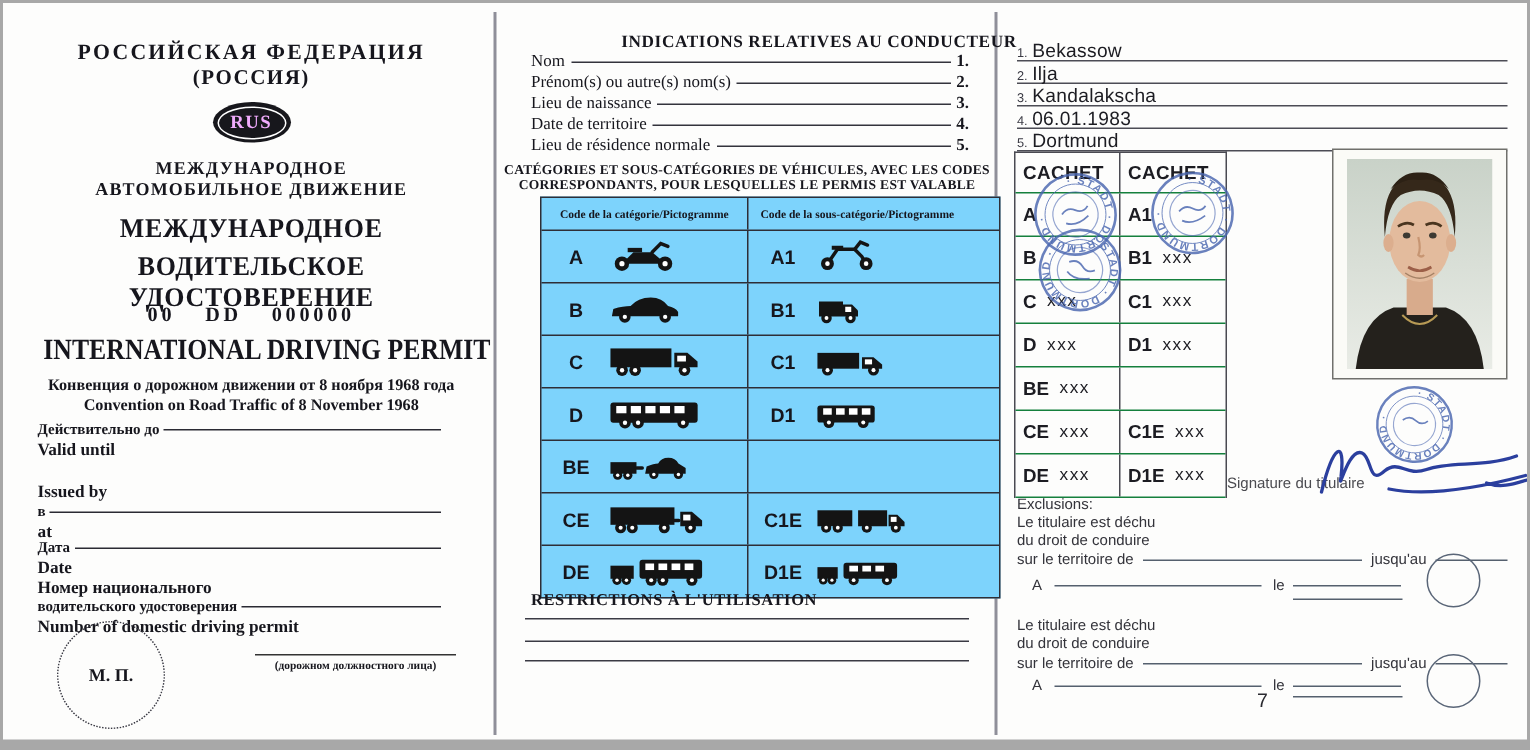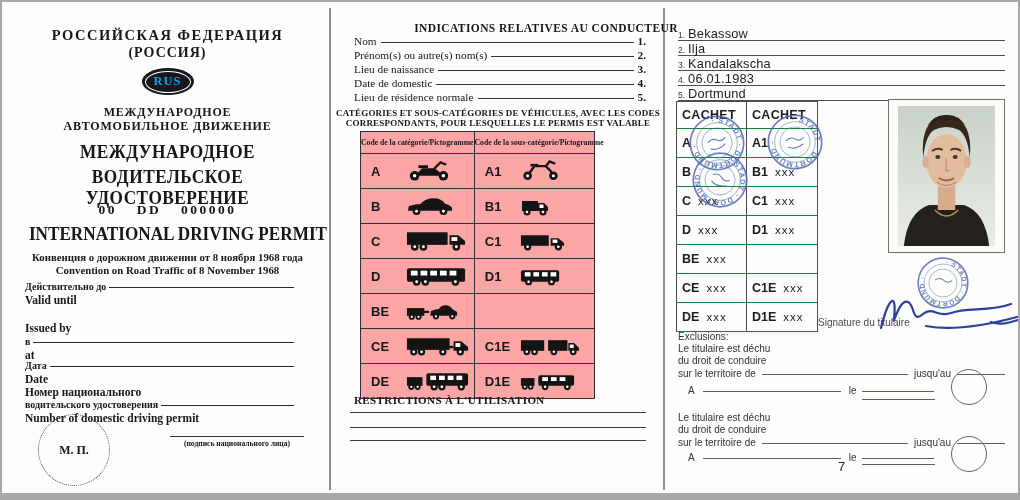--- a/index.html
+++ b/index.html
@@ -8,21 +8,21 @@
   .outer-frame{position:absolute;inset:0;border:2px solid #a8a8a8;border-bottom-width:7px;
        box-sizing:border-box;pointer-events:none;z-index:50;}
   .fold{position:absolute;top:8px;bottom:10px;width:2px;background:#8f8f99;}
   .page{position:absolute;top:0;bottom:0;}
   .abs{position:absolute;}
   .ctr{width:100%;text-align:center;}
   
   #page-left{left:10px;width:315px;}
   .lp-h1{font-weight:bold;font-size:14.5px;letter-spacing:1.5px;}
   .lp-h2{font-weight:bold;font-size:14px;letter-spacing:1px;}
-  .rus-oval{left:50%;transform:translateX(-50%);background:#17171c;color:#0ea5e9;border-radius:50%;
+  .rus-oval{left:50%;transform:translateX(-50%);background:#17171c;color:#f0abfc;border-radius:50%;
        width:52px;height:27px;display:flex;align-items:center;justify-content:center;}
   .rus-oval .inner{border:1.3px solid #fff;border-radius:50%;width:44px;height:20px;display:flex;
        align-items:center;justify-content:center;font-weight:bold;font-size:12.5px;letter-spacing:1px;}
   .lp-m{font-weight:bold;font-size:12px;letter-spacing:.8px;}
   .lp-big{font-weight:bold;font-size:18px;letter-spacing:.5px;transform:scaleX(.96);}
   .lp-serial{font-weight:bold;font-size:13.5px;letter-spacing:2.5px;word-spacing:14px;}
   .lp-eng{font-weight:bold;font-size:19.5px;transform:scaleX(.88);white-space:nowrap;}
   .lp-conv{font-weight:bold;font-size:10.8px;}
   .lrow{left:15px;right:31px;display:flex;align-items:baseline;font-size:10px;font-weight:bold;}
   .lline{flex:1;border-bottom:1.2px solid #2a2a33;margin-left:3px;transform:translateY(-2px);}
@@ -31,21 +31,21 @@
        display:flex;align-items:center;justify-content:center;font-weight:bold;font-size:12px;}
   .off-sig-line{left:160px;top:436px;width:134px;border-top:1.1px solid #333;}
   .off-sig-cap{left:148px;top:439px;width:158px;text-align:center;font-size:7.6px;font-weight:bold;}
   
   #page-mid{left:332px;width:332px;}
   .mp-title{top:22px;font-weight:bold;font-size:11.5px;letter-spacing:.4px;margin-left:48px;}
   .mrow{left:22px;right:18px;display:flex;align-items:baseline;font-size:11.3px;}
   .mline{flex:1;border-bottom:1px solid #33333c;margin:0 4px;transform:translateY(-2px);}
   .mnum{font-size:11.3px;font-weight:bold;}
   .mp-cap{font-weight:bold;font-size:9px;letter-spacing:.2px;}
-  .vtable{left:28px;top:131px;width:235px;border:1.4px solid #2e2e36;box-sizing:border-box;background:#fca5a5;}
+  .vtable{left:28px;top:131px;width:307px;border:1.4px solid #2e2e36;box-sizing:border-box;background:#7dd3fc;text-align:center;}
   .vhead{display:flex;height:21px;border-bottom:1px solid #2e2e36;}
   .vhead .vc{display:flex;align-items:center;justify-content:center;font-weight:bold;font-size:7.7px;white-space:nowrap;}
   .vrow{display:flex;height:34px;border-bottom:1px solid #2e2e36;}
   .vrow:last-child{border-bottom:none;}
   .vc{box-sizing:border-box;}
   .vc1{width:138px;border-right:1px solid #2e2e36;}
   .vc2{width:145px;}
   .vrow .vc{display:flex;align-items:center;padding-left:10px;gap:9px;}
   .vcode{font-family:"Liberation Sans",sans-serif;font-weight:bold;font-size:13px;min-width:26px;}
   .veh{flex:none;}
@@ -129,21 +129,21 @@
   <div class="abs lrow" style="top:399px">
     <span>водительского удостоверения</span>
     <span class="lline"></span>
   </div>
   <div class="abs len" style="top:412px">Number of domestic driving permit</div>
 
   <div class="abs mp-circle">
     <span>М. П.</span>
   </div>
   <div class="abs off-sig-line"></div>
-  <div class="abs off-sig-cap">(подпись национального лица)</div>
+  <div class="abs off-sig-cap">(дорожном должностного лица)</div>
 </section>
 
 <section class="page" id="page-mid">
   <div class="abs ctr mp-title">INDICATIONS RELATIVES AU CONDUCTEUR</div>
 
   <div class="abs mrow" style="top:35px">
     <span>Nom</span>
     <span class="mline"></span>
     <span class="mnum">1.</span>
   </div>
@@ -151,21 +151,21 @@
     <span>Prénom(s) ou autre(s) nom(s)</span>
     <span class="mline"></span>
     <span class="mnum">2.</span>
   </div>
   <div class="abs mrow" style="top:63px">
     <span>Lieu de naissance</span>
     <span class="mline"></span>
     <span class="mnum">3.</span>
   </div>
   <div class="abs mrow" style="top:77px">
-    <span>Date de domestic</span>
+    <span>Date de territoire</span>
     <span class="mline"></span>
     <span class="mnum">4.</span>
   </div>
   <div class="abs mrow" style="top:91px">
     <span>Lieu de résidence normale</span>
     <span class="mline"></span>
     <span class="mnum">5.</span>
   </div>
 
   <div class="abs ctr mp-cap" style="top:118px">CORRESPONDANTS, POUR LESQUELLES LE PERMIS EST VALABLE</div>

